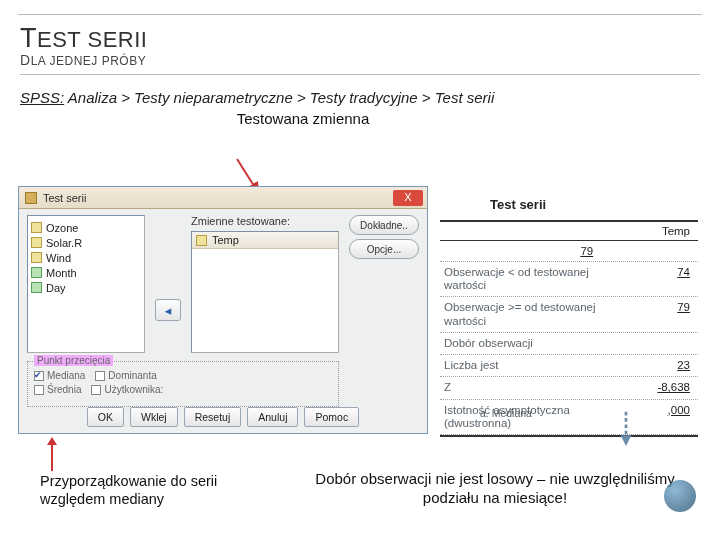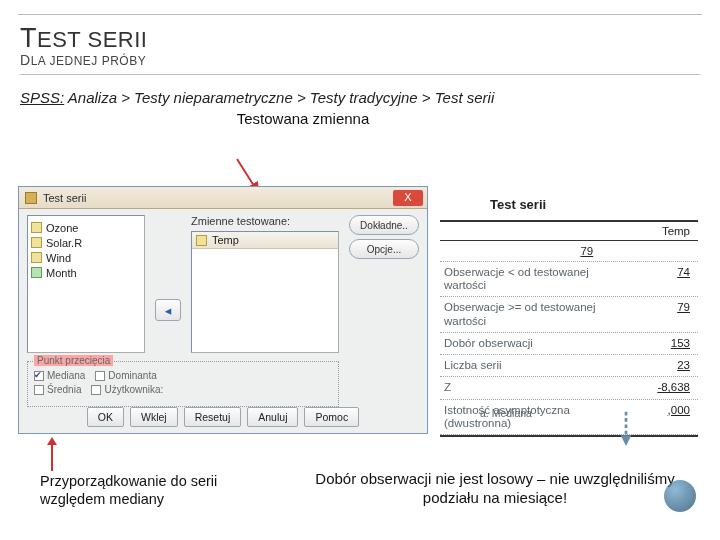--- a/index.html
+++ b/index.html
@@ -100,21 +100,21 @@
     display:flex; flex-direction:column; gap:4px;
   }
   .side-buttons button {
     height:20px; font-size:10px; background:linear-gradient(#fdfdfd,#e6e6e6);
     border:1px solid #9aa6b3; border-radius:10px; color:#333; text-align:center;
   }
   .cutpoint-group {
     position:absolute; left:8px; top:152px; width:312px; height:46px;
     border:1px dotted #9a9a9a; padding:1px 6px 2px; font-size:10px; color:#666;
   }
-  .cutpoint-group .grp-title { background:#fca5a5; position:relative; top:-8px; padding:0 3px; display:inline-block;}
+  .cutpoint-group .grp-title { background:#f0abfc; position:relative; top:-8px; padding:0 3px; display:inline-block;}
   .chk-row { display:flex; gap:10px; margin-top:-4px; }
   .chk { display:flex; align-items:center; gap:3px; }
   .chk-box { width:10px; height:10px; border:1px solid #888; background:#fff; position:relative;}
   .chk-box.on::after{content:"✔"; position:absolute; font-size:9px; top:-2px; left:-1px; color:#2b4da8;}
   .dlg-buttons {
     position:absolute; left:0; right:0; bottom:4px; height:22px;
     display:flex; gap:6px; justify-content:center;
   }
   .dlg-buttons button {
     height:20px; padding:0 10px; font-size:10.5px;
@@ -211,20 +211,24 @@
           <span class="var-ico num"></span>
           <span>Solar.R</span>
         </div>
       <div class="var-item">
           <span class="var-ico num"></span>
           <span>Wind</span>
         </div>
       <div class="var-item">
           <span class="var-ico sel"></span>
           <span>Month</span>
+        </div>
+      <div class="var-item">
+          <span class="var-ico sel"></span>
+          <span>Day</span>
         </div>
     </div>
 
     <div class="arrow-btn">◂</div>
 
     <div class="tested-label">Zmienne testowane:</div>
     <div class="list-right">
       <div class="var-selected">
         <span class="var-ico num"></span>
           <span>Temp</span>
@@ -283,24 +287,23 @@
       <div class="rrow">
         <div class="rlab">Obserwacje &lt; od testowanej wartości</div>
         <div class="rval">74</div>
       </div>
       <div class="rrow">
         <div class="rlab">Obserwacje &gt;= od testowanej wartości</div>
         <div class="rval">79</div>
       </div>
       <div class="rrow">
         <div class="rlab">Dobór obserwacji</div>
-        <div class="rval">153</div>
-      </div>
-      <div class="rrow">
-        <div class="rlab">Liczba serii</div>
+      </div>
+      <div class="rrow">
+        <div class="rlab">Liczba jest</div>
         <div class="rval">23</div>
       </div>
       <div class="rrow">
         <div class="rlab">Z</div>
         <div class="rval">-8,638</div>
       </div>
       <div class="rrow">
         <div class="rlab">Istotność asymptotyczna (dwustronna)</div>
         <div class="rval">,000</div>
       </div>

